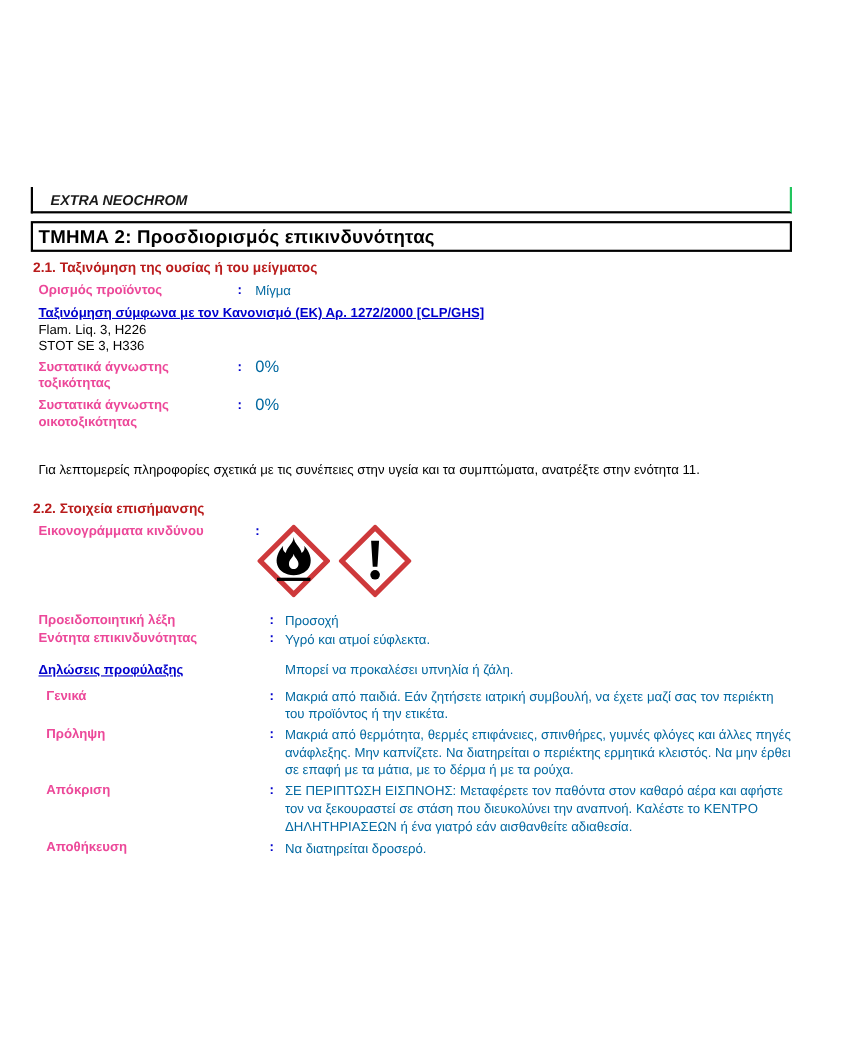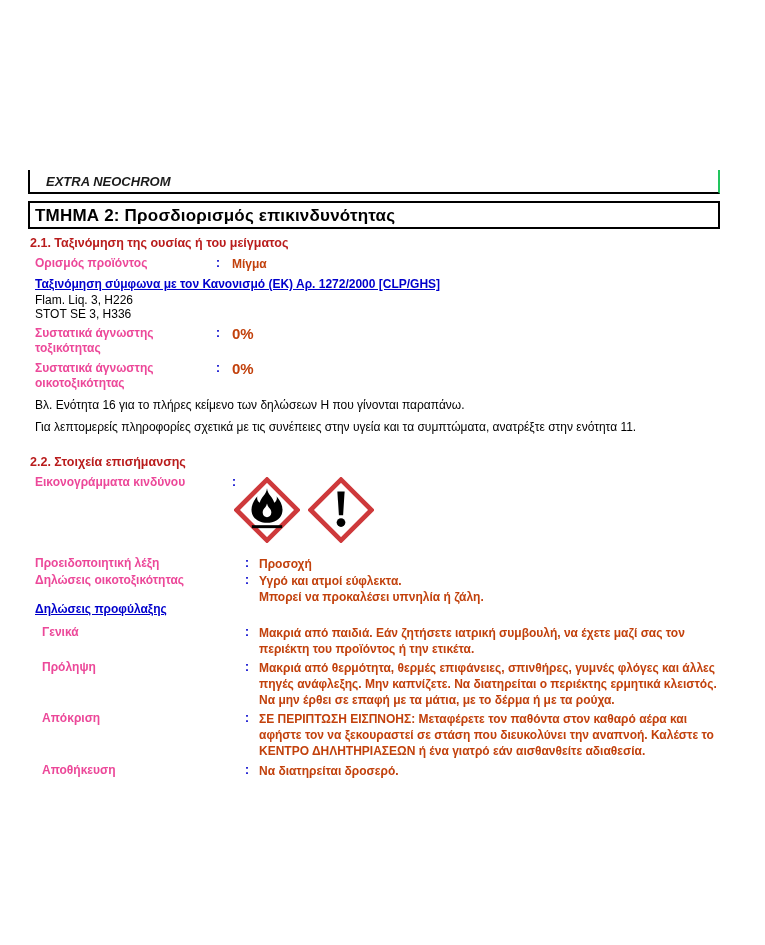--- a/index.html
+++ b/index.html
@@ -39,21 +39,21 @@
   .row .lbl {
     position:absolute; left:0; top:0; width:180px;
     font-weight:bold; color:#ec4899; line-height:15px;
   }
   .row .colon {
     position:absolute; top:0;
     font-weight:bold; color:#0000CC;
   }
   .row .val {
     position:absolute; top:0;
-    color:#c2410c; line-height:16px;font-weight:bold;
+    color:#0369a1; line-height:16px;
   }
   
   .c21 .colon { left:181px; }
   .c21 .val   { left:197px; }
   .cpic .colon{ left:197px; }
   .c22 .colon { left:210px; }
   .c22 .val   { left:224px; }
   .row.indented .colon { left:203px; }
   .row.indented .val   { left:217px; width:462px; }
   .plain { position:absolute; left:35px; color:#000; line-height:14px; }
@@ -97,21 +97,20 @@
     <span class="colon">:</span>
     <span class="val pct">0%</span>
   </div>
 
   <div class="row c21" style="top:361px;">
     <span class="lbl" style="width:150px;">Συστατικά άγνωστης οικοτοξικότητας</span>
     <span class="colon">:</span>
     <span class="val pct">0%</span>
   </div>
 
-  <div class="plain" style="top:398px; width:680px;">Βλ. Ενότητα 16 για το πλήρες κείμενο των δηλώσεων H που γίνονται παραπάνω.</div>
   <div class="plain" style="top:420px; width:690px;">Για λεπτομερείς πληροφορίες σχετικά με τις συνέπειες στην υγεία και τα συμπτώματα, ανατρέξτε στην ενότητα 11.</div>
 
   <div class="sec-heading" style="top:455px;">2.2. Στοιχεία επισήμανσης</div>
 
   <div class="row cpic" style="top:475px;">
     <span class="lbl" style="width:190px;">Εικονογράμματα κινδύνου</span>
     <span class="colon">:</span>
   </div>
   <div class="pictos">
 
@@ -129,25 +128,25 @@
     </svg>
   </div>
 
   <div class="row c22" style="top:556px;">
     <span class="lbl" style="width:205px;">Προειδοποιητική λέξη</span>
     <span class="colon">:</span>
     <span class="val">Προσοχή</span>
   </div>
 
   <div class="row c22" style="top:573px;">
-    <span class="lbl" style="width:205px;">Δηλώσεις οικοτοξικότητας</span>
+    <span class="lbl" style="width:205px;">Ενότητα επικινδυνότητας</span>
     <span class="colon">:</span>
     <span class="val wide-val">
       <span style="display:block;">Υγρό και ατμοί εύφλεκτα.</span>
-      <span style="display:block;">Μπορεί να προκαλέσει υπνηλία ή ζάλη.</span>
+      <span style="display:block;margin-top:12px;">Μπορεί να προκαλέσει υπνηλία ή ζάλη.</span>
     </span>
   </div>
 
   <div class="clp-heading" style="top:602px;">Δηλώσεις προφύλαξης</div>
 
   <div class="row indented" style="top:625px;">
     <span class="lbl">Γενικά</span>
     <span class="colon">:</span>
     <span class="val">Μακριά από παιδιά.  Εάν ζητήσετε ιατρική συμβουλή, να έχετε μαζί σας τον περιέκτη του προϊόντος ή την ετικέτα.</span>
   </div>

